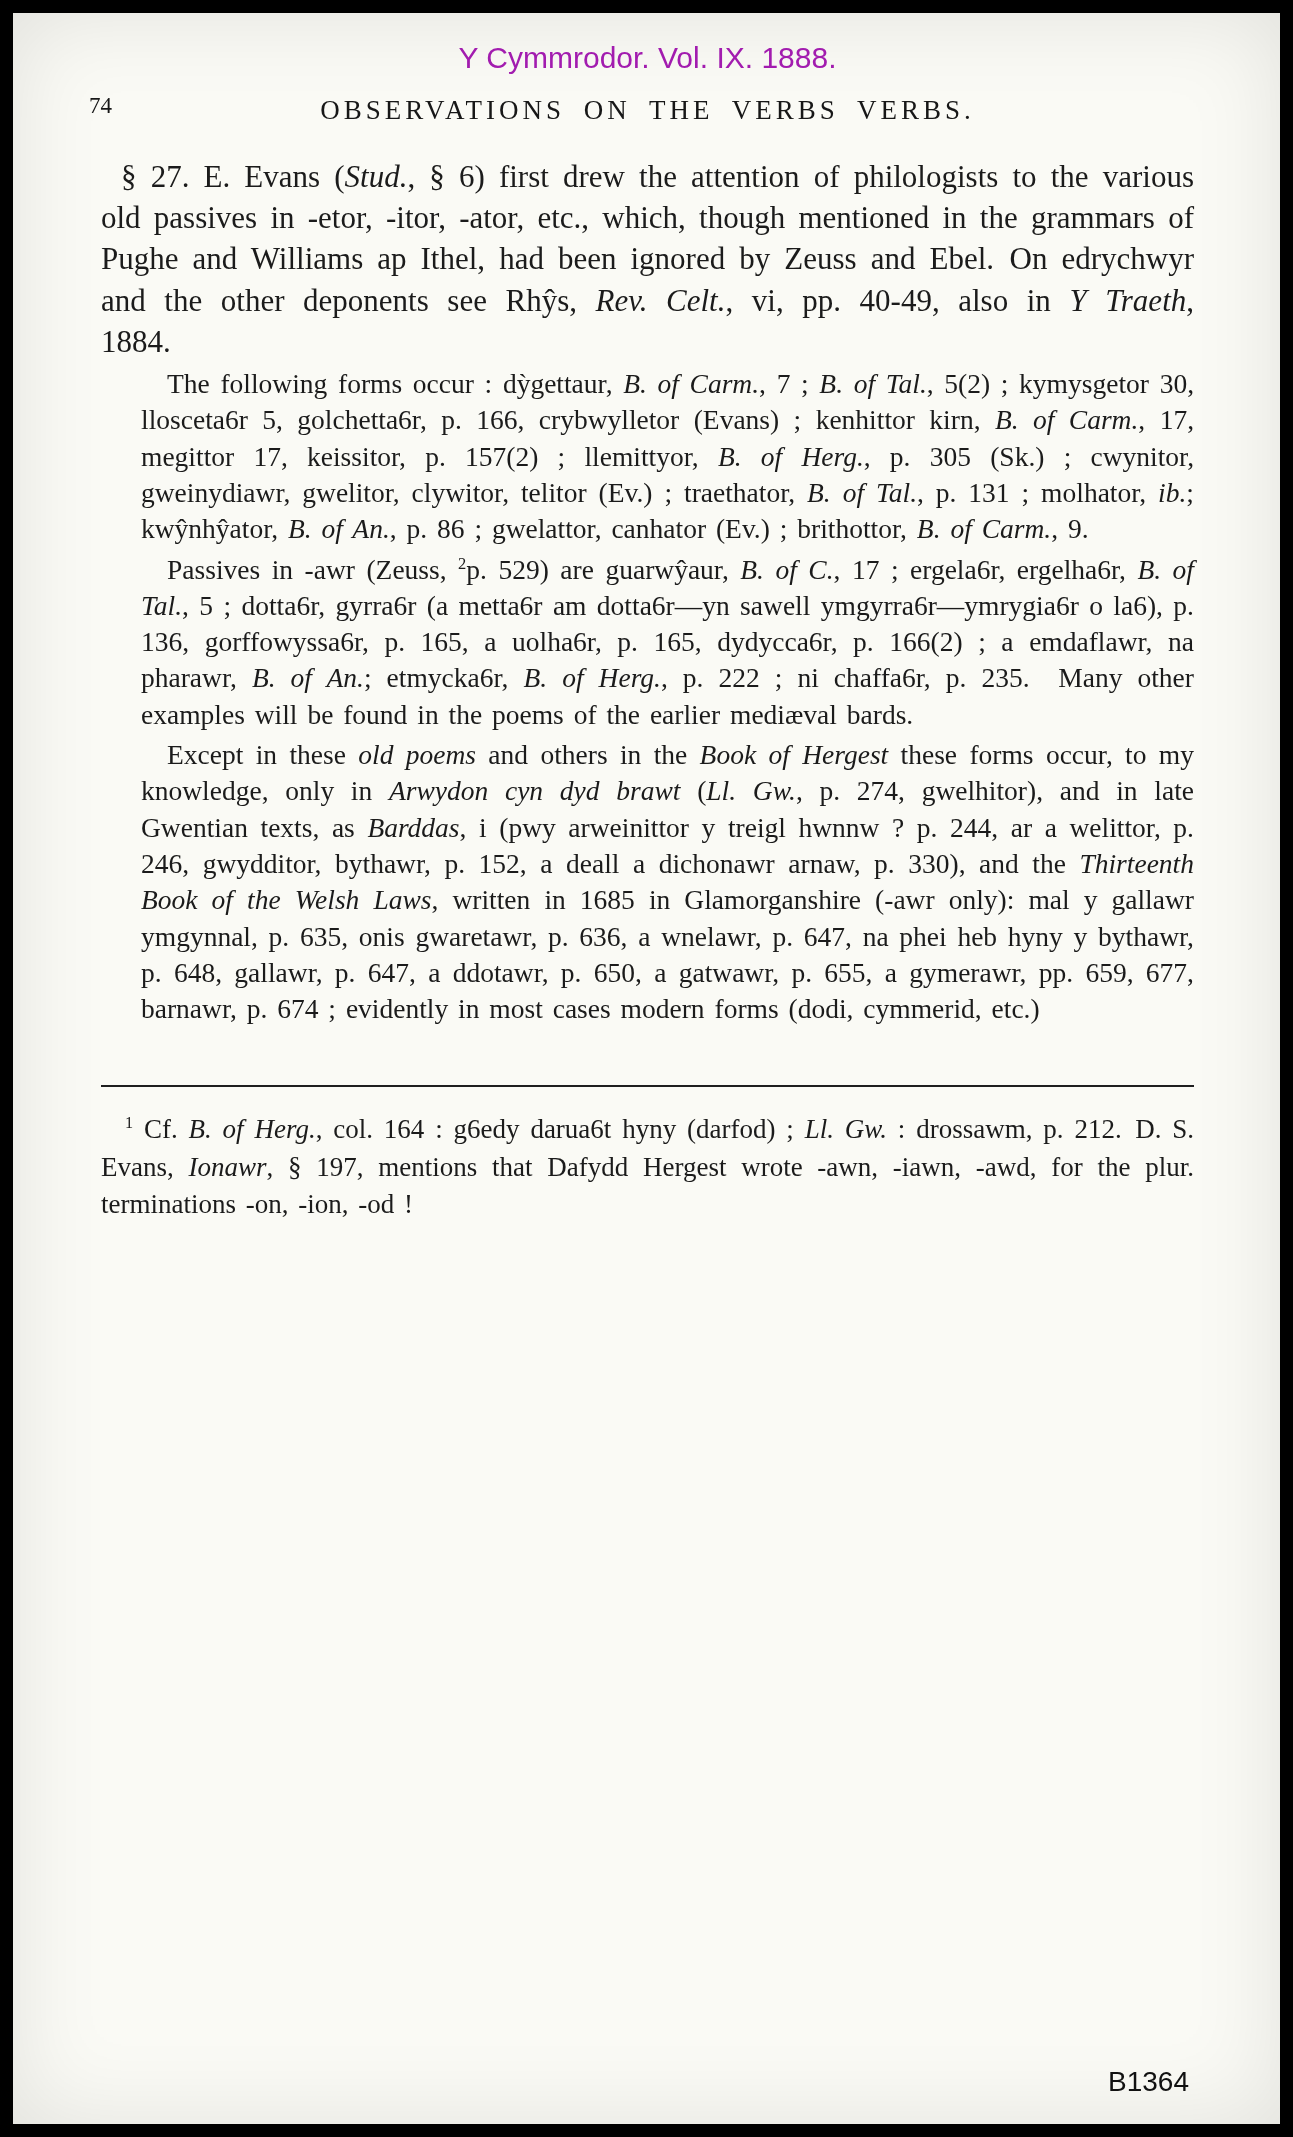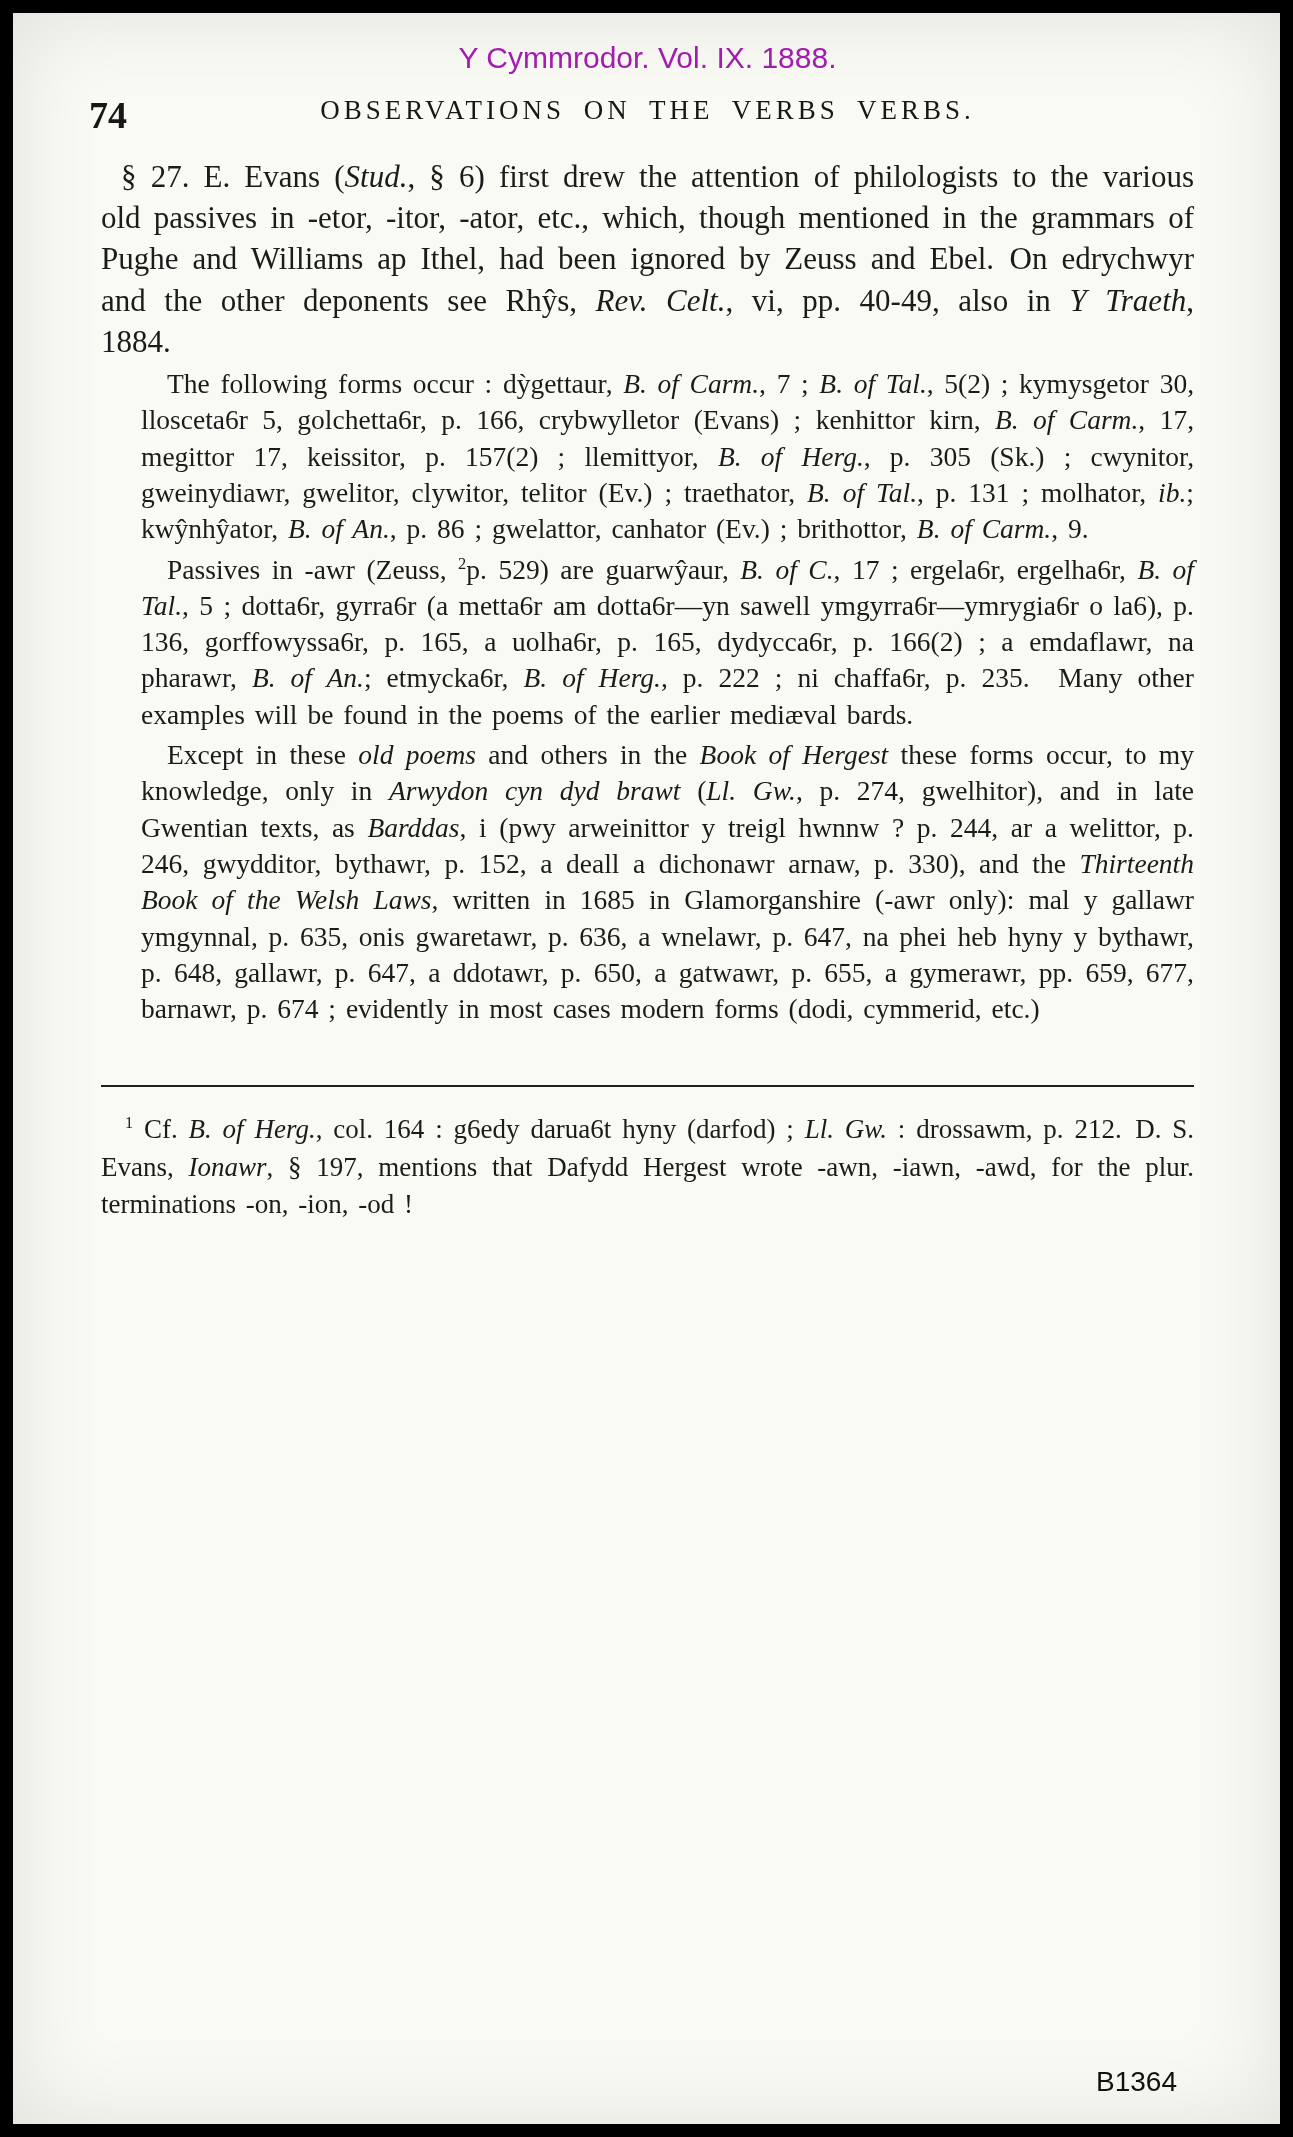--- a/index.html
+++ b/index.html
@@ -32,23 +32,22 @@
     text-align: center;
     font-size: 27px;
     letter-spacing: 4px;
     word-spacing: 8px;
     color: #171717;
   }
   .page-number {
     position: absolute;
     left: -12px;
     top: -2px;
-    font-size: 38px;
+    font-size: 23px;
     letter-spacing: 0;
-    font-weight: bold;
   }
 
   .para-main {
     font-size: 31px;
     line-height: 1.33;
     text-align: justify;
     word-spacing: 5px;
     margin: 0;
   }
   .p-intro { margin-top: 26px; }
@@ -86,21 +85,21 @@
     word-spacing: 3px;
     margin: 24px 0 0 0;
     text-indent: 24px;
   }
 
   em { font-style: italic; }
   sup { font-size: 0.6em; vertical-align: super; line-height: 0; }
 
   .stamp {
     position: absolute;
-    right: 103px;
+    right: 91px;
     bottom: 26px;
     font-family: "Liberation Sans", "DejaVu Sans", sans-serif;
     font-size: 28px;
     color: #111;
   }
 </style>
 </head>
 <body>
 
 <div class="scan-page">

